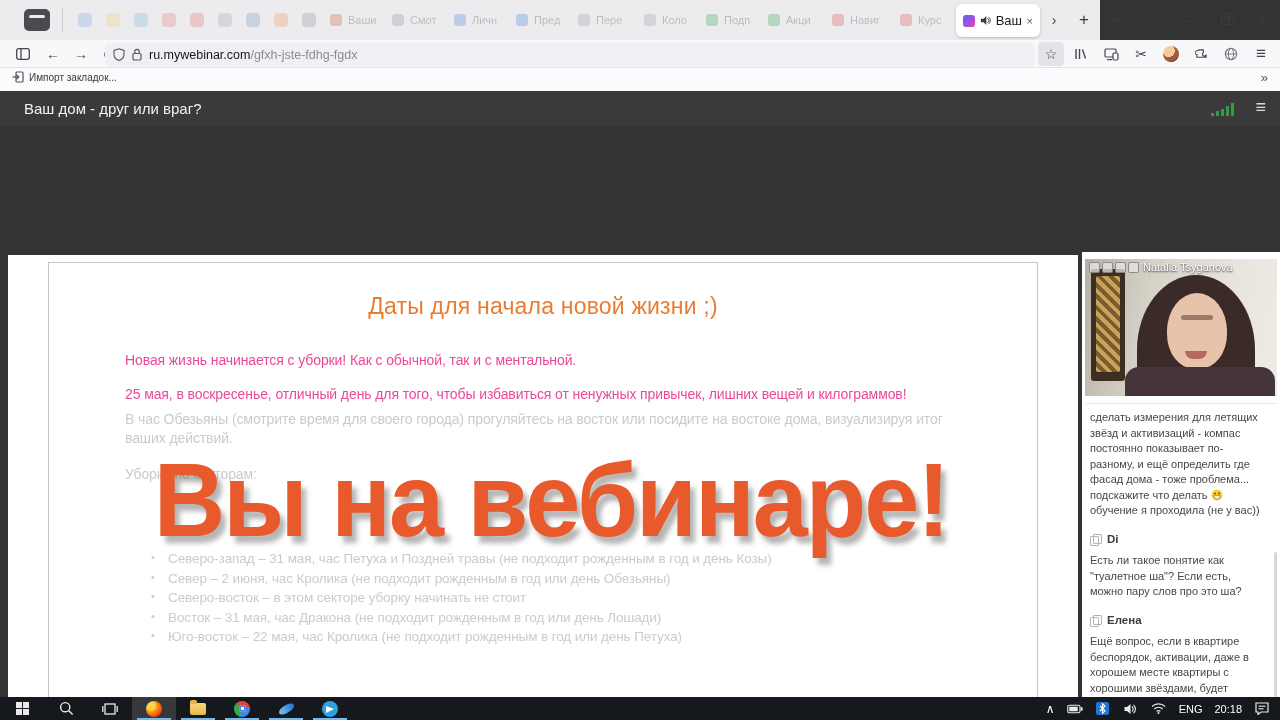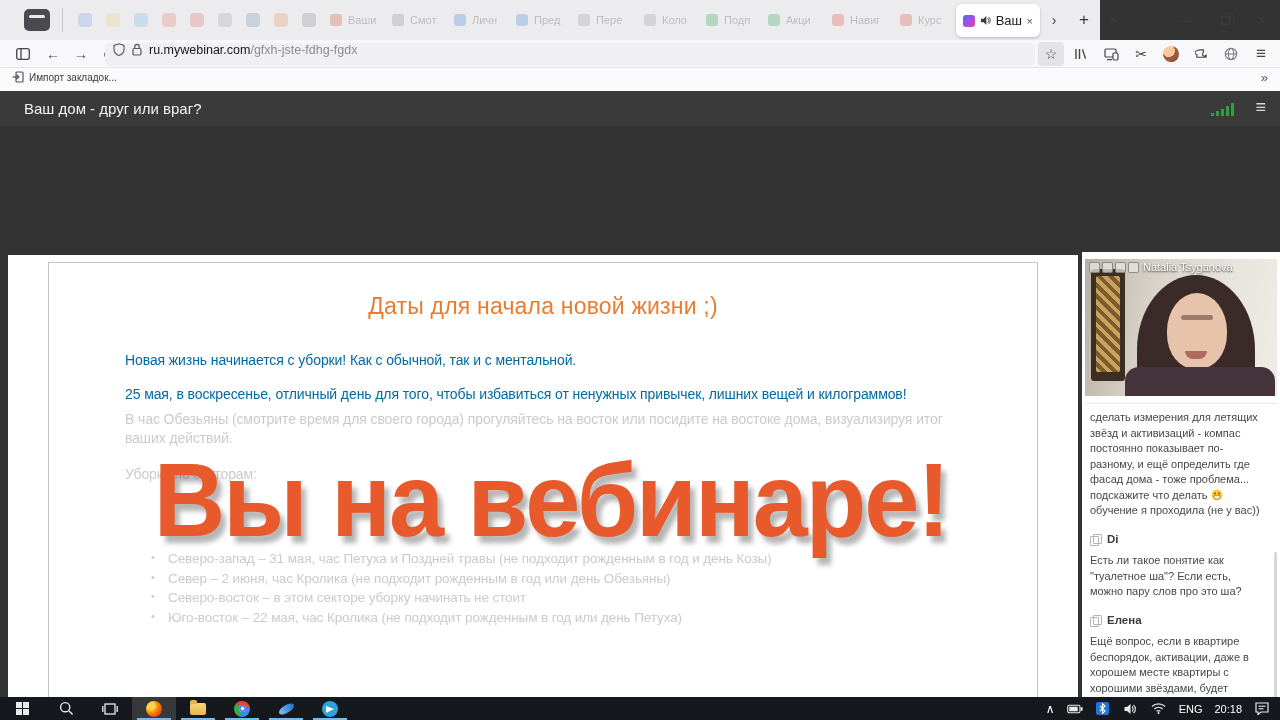--- a/index.html
+++ b/index.html
@@ -22,21 +22,21 @@
   .tabctl { position:absolute; top:8px; width:24px; height:24px; display:flex; align-items:center; justify-content:center;
             font-size:14px; color:#3c3c40; border-radius:4px; }
   .winbtn { position:absolute; top:0; width:38px; height:40px; display:flex; align-items:center; justify-content:center; color:#3c3c40; font-size:13px; }
   .restore-glyph { width:9px; height:9px; border:1px solid #3c3c40; position:relative; }
   .restore-glyph::before { content:""; position:absolute; left:2px; top:-4px; width:9px; height:9px; border:1px solid #3c3c40; border-left:none; border-bottom:none; }
 
   
   .navbar { position:absolute; left:0; top:40px; width:1280px; height:28px; background:#f8f8fa; border-bottom:1px solid #e3e3e6; }
   .navico { position:absolute; top:2px; width:26px; height:24px; display:flex; align-items:center; justify-content:center; font-size:14px; color:#45464b; border-radius:4px; }
   .urlbar { position:absolute; left:105px; top:3px; width:930px; height:23px; background:#f0f0f4; border-radius:5px;
-            display:flex; align-items:flex-start; padding:0 8px; gap:7px; }
+            display:flex; align-items:center; padding:0 8px; gap:7px; }
   .urlbar svg { flex:0 0 auto; }
   .urltext { font-size:12.5px; color:#17171a; white-space:nowrap; }
   .urltext .path { color:#8b8b92; }
   .navright { position:absolute; right:6px; top:2px; display:flex; align-items:center; gap:4px; }
   .navright .navico { position:static; }
   .starbox { background:#e4e4e8; }
   .avatar16 { width:16px; height:16px; border-radius:50%; background:radial-gradient(circle at 35% 30%, #f6c9a0 0 40%, #a05a3c 41% 70%, #6b3d2a 71% 100%); }
 
   
   .bmbar { position:absolute; left:0; top:68px; width:1280px; height:23px; background:#fbfbfd; }
@@ -48,21 +48,21 @@
   .webhead .title { margin-left:24px; font-size:15px; color:#f2f2f2; }
   .sigbars { position:absolute; right:46px; top:12px; display:flex; align-items:flex-end; gap:2px; height:13px; }
   .sigbars i { display:block; width:3px; background:#2fa042; }
   .webmenu { position:absolute; right:14px; top:6px; font-size:18px; color:#d8d8d8; }
 
   
   .contentbg { position:absolute; left:0; top:126px; width:1280px; height:571px; background:#333; }
   .slidepanel { position:absolute; left:8px; top:129px; width:1070px; height:563px; background:#fff; overflow:hidden; }
   .slideframe { position:absolute; left:40px; top:7px; width:990px; height:542px; border:1px solid #c4c4c6; background:#fff; }
   .slidetitle { position:absolute; left:0; top:30px; width:100%; text-align:center; font-size:23px; color:#e97c30; letter-spacing:.2px; }
-  .sbody { position:absolute; left:76px; width:835px; font-size:14px; color:#0369a1; line-height:1.35; letter-spacing:-.1px; }
+  .sbody { position:absolute; left:76px; width:835px; font-size:14px; color:#ec4899; line-height:1.35; letter-spacing:-.1px; }
   .faded { color:#cbcbcb; }
   .sbullets { position:absolute; left:100px; width:800px; font-size:13.5px; color:#cbcbcb; }
   .sbullets div { position:relative; padding-left:19px; margin-bottom:4.5px; letter-spacing:-.1px; }
   .sbullets div::before { content:"•"; position:absolute; left:2px; top:0; font-size:11px; color:#cbcbcb; }
   .overlaybanner { position:absolute; left:48px; top:196px; width:990px; text-align:center; font-size:99px; font-weight:bold;
                    color:#e85a2c; letter-spacing:-2px; line-height:1; white-space:nowrap; z-index:5;
                    text-shadow:5px 6px 5px rgba(90,90,90,.45); transform:scale(1,1.04); }
 
   
   .sidebar { position:absolute; left:1082px; top:126px; width:198px; height:571px; background:#fff; }
@@ -285,20 +285,21 @@
 
         <div class="sbody" style="top:88px">Новая жизнь начинается с уборки! Как с обычной, так и с ментальной.</div>
         <div class="sbody" style="top:122px">25 мая, в воскресенье, отличный день для того, чтобы избавиться от ненужных привычек, лишних вещей и килограммов!</div>
         <div class="sbody faded" style="top:147px">В час Обезьяны (смотрите время для своего города) прогуляйтесь на восток или посидите на востоке дома, визуализируя итог ваших действий.</div>
         <div class="sbody faded" style="top:202px">Уборка по секторам:</div>
 
         <div class="sbullets" style="top:288px">
           <div>Северо-запад – 31 мая, час Петуха и Поздней травы (не подходит рожденным в год и день Козы)</div>
           <div>Север – 2 июня, час Кролика (не подходит рожденным в год или день Обезьяны)</div>
           <div>Северо-восток – в этом секторе уборку начинать не стоит</div>
+          <div>Восток – 31 мая, час Дракона (не подходит рожденным в год или день Лошади)</div>
           <div>Юго-восток – 22 мая, час Кролика (не подходит рожденным в год или день Петуха)</div>
         </div>
 
 
       </div>
 
       <div class="overlaybanner">Вы на вебинаре!</div>
 
     </div>
 

